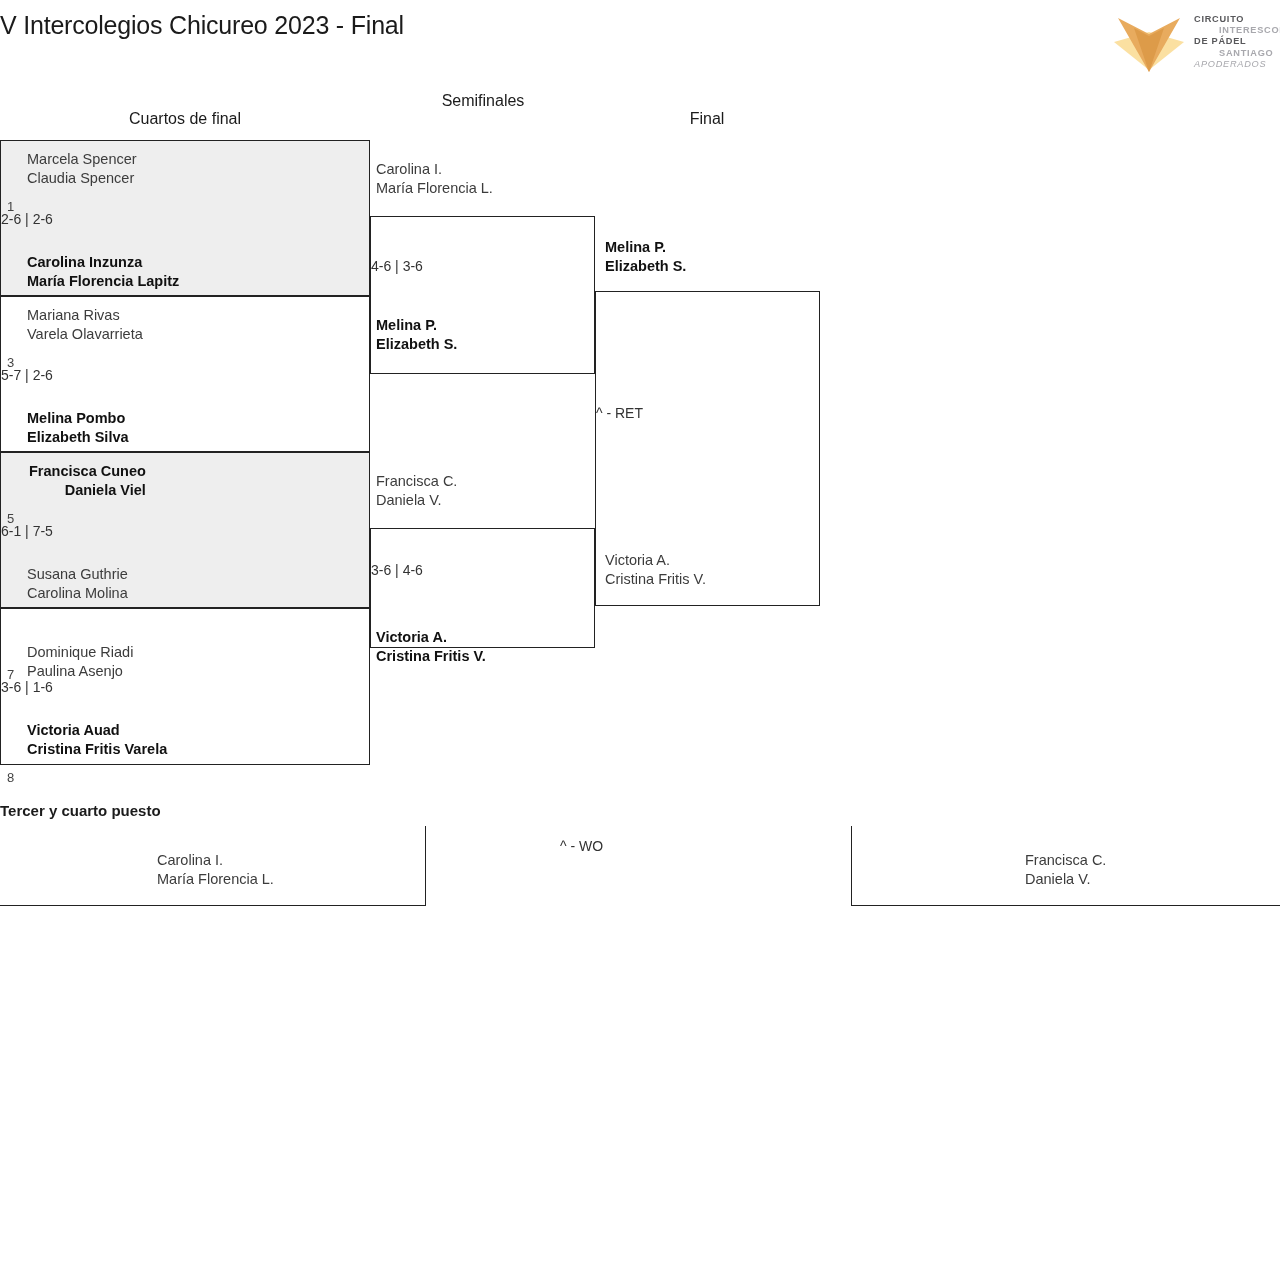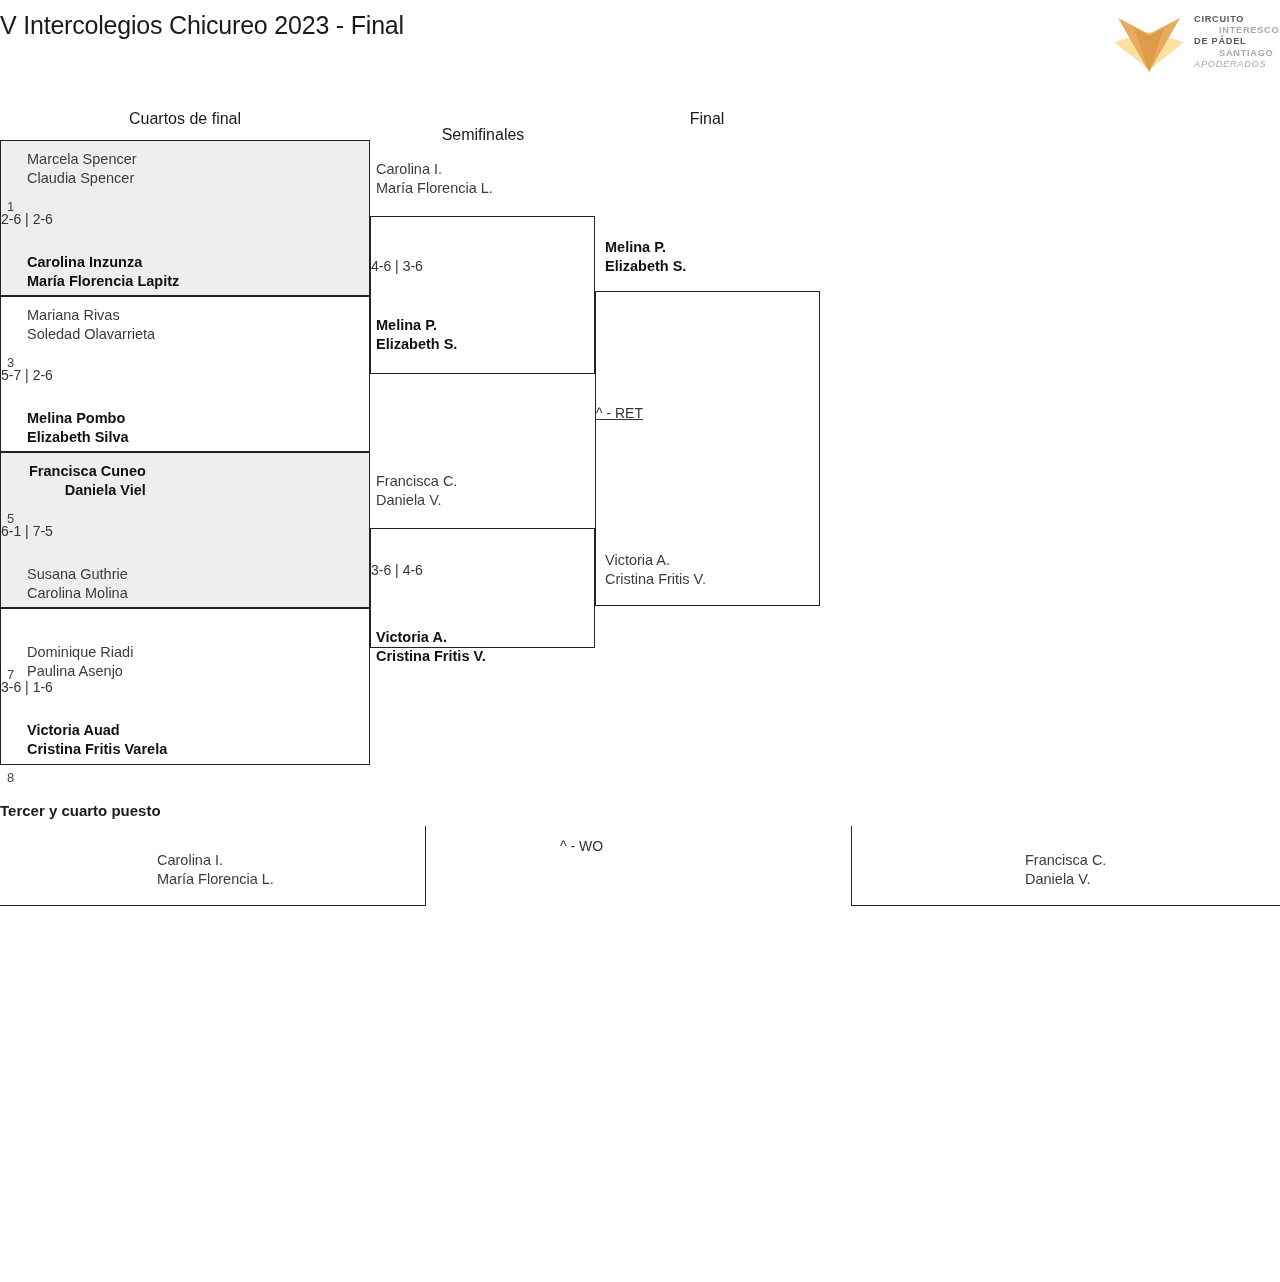--- a/index.html
+++ b/index.html
@@ -64,42 +64,42 @@
     <div class="logo-text">
       <div class="lt-strong">CIRCUITO</div>
       <div class="lt-light">INTERESCOLAR</div>
       <div class="lt-strong">DE PÁDEL</div>
       <div class="lt-light">SANTIAGO</div>
       <div class="lt-italic">APODERADOS</div>
     </div>
   </div>
 
   <div class="round-head" style="left:60px; top:110px; width:250px;">Cuartos de final</div>
-  <div class="round-head" style="left:383px; top:126px; width:200px;">Semifinales</div>
+  <div class="round-head" style="left:383px; top:92px; width:200px;">Semifinales</div>
   <div class="round-head" style="left:632px; top:110px; width:150px;">Final</div>
 
   <div class="box shaded" style="left:0px; top:140px; width:370px; height:156px;">
     <div class="seed" style="left:6px;  top:58px;">1</div>
     <div class="team" style="left:26px; top:9px;">
       <span class="ln">Marcela Spencer</span>
         <span class="ln">Claudia Spencer</span>
     </div>
     <div class="score" style="left:0px;  top:70px; width:370px;">2-6 | 2-6</div>
     <div class="seed" style="left:6px;  top:161px;">2</div>
     <div class="team win" style="left:26px; top:112px;">
       <span class="ln">Carolina Inzunza</span>
         <span class="ln">María Florencia Lapitz</span>
     </div>
   </div>
 
   <div class="box" style="left:0px; top:296px; width:370px; height:156px;">
     <div class="seed" style="left:6px;  top:58px;">3</div>
     <div class="team" style="left:26px; top:9px;">
       <span class="ln">Mariana Rivas</span>
-        <span class="ln">Soledad Olavarrieta</span>
+        <span class="ln">Varela Olavarrieta</span>
     </div>
     <div class="score" style="left:0px;  top:70px; width:370px;">5-7 | 2-6</div>
     <div class="seed" style="left:6px;  top:161px;">4</div>
     <div class="team win" style="left:26px; top:112px;">
       <span class="ln">Melina Pombo</span>
         <span class="ln">Elizabeth Silva</span>
     </div>
   </div>
 
   <div class="box shaded" style="left:0px; top:452px; width:370px; height:156px;">
@@ -152,21 +152,21 @@
   <div class="team win" style="left:376px; top:628px;">
     <span class="ln">Victoria A.</span>
       <span class="ln">Cristina Fritis V.</span>
   </div>
 
   <div class="team win" style="left:605px; top:238px;">
     <span class="ln">Melina P.</span>
       <span class="ln">Elizabeth S.</span>
   </div>
   <div class="box" style="left:595px; top:291px; width:225px; height:315px;">
-    <div class="score" style="left:0px; top:113px; width:225px;text-decoration:underline;">^ - RET</div>
+    <div class="score" style="left:0px; top:113px; width:225px;">^ - RET</div>
   </div>
   <div class="team" style="left:605px; top:551px;">
     <span class="ln">Victoria A.</span>
       <span class="ln">Cristina Fritis V.</span>
   </div>
 
   <div class="third-title" style="left:0px; top:802px;">Tercer y cuarto puesto</div>
 
   <div class="tp-box left" style="left:-1px; top:826px; width:427px; height:80px;"></div>
   <div class="team" style="left:157px; top:851px;">

